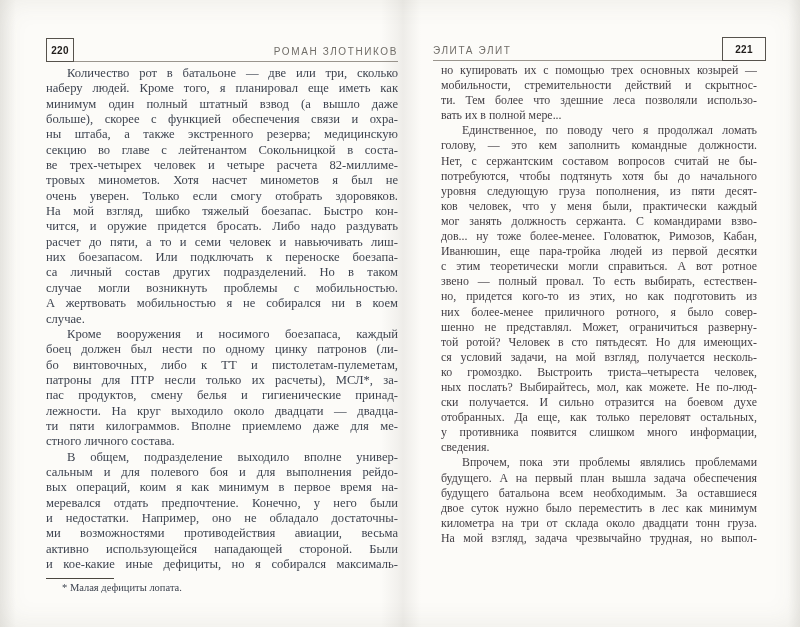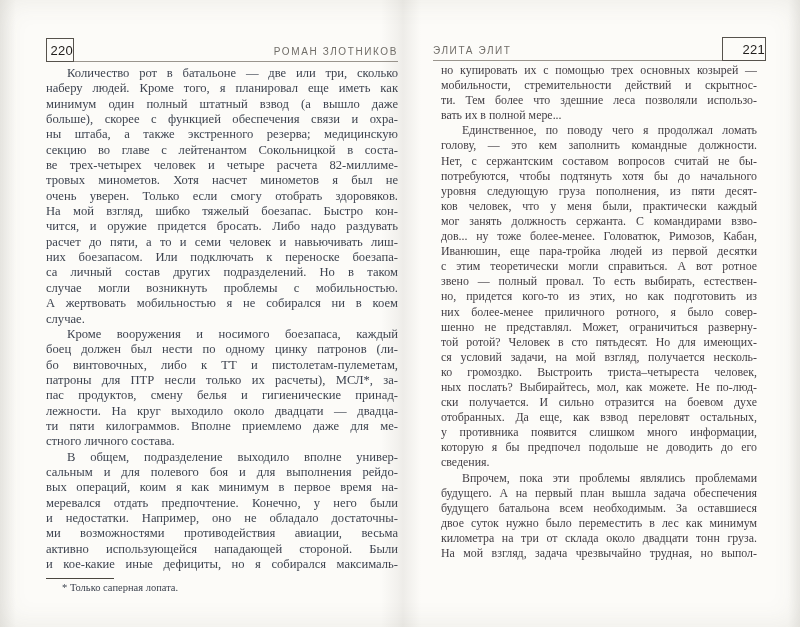--- a/index.html
+++ b/index.html
@@ -45,24 +45,24 @@
   .page { position: absolute; inset: 0; }
 
   
   .pagenum-box {
     position: absolute;
     box-sizing: border-box;
     border: 1.4px solid var(--box-border, #56524c);
     background: var(--paper, #fcfbf8);
     display: flex;
     align-items: center;
-    justify-content: flex-end;
+    justify-content: center;
     font-family: "Liberation Sans", sans-serif;
-    font-weight: normal;
-    font-size: 13px;
+    font-weight: bold;
+    font-size: 10px;
     color: var(--page-number-ink, #201d1b);
     letter-spacing: 0.3px;
     z-index: 2;
   }
   .pagenum-box.pn-left  { left: 46px;  top: 38px; width: 28px; height: 24px; }
   .pagenum-box.pn-right { left: 722px; top: 37px; width: 44px; height: 24px; }
 
   
   .runhead {
     position: absolute;
@@ -166,21 +166,21 @@
         <div class="line ind">В общем, подразделение выходило вполне универ-</div>
         <div class="line">сальным и для полевого боя и для выполнения рейдо-</div>
         <div class="line">вых операций, коим я как минимум в первое время на-</div>
         <div class="line">меревался отдать предпочтение. Конечно, у него были</div>
         <div class="line">и недостатки. Например, оно не обладало достаточны-</div>
         <div class="line">ми возможностями противодействия авиации, весьма</div>
         <div class="line">активно использующейся нападающей стороной. Были</div>
         <div class="line">и кое-какие иные дефициты, но я собирался максималь-</div>
       </div>
     <div class="footnote-rule"></div>
-    <div class="footnote">* Только саперная лопата.</div>
+    <div class="footnote">* Малая дефициты лопата.</div>
   </div>
 
   <div class="page">
     <div class="pagenum-box pn-right">
       <span>221</span>
     </div>
     <div class="runhead rh-right">ЭЛИТА ЭЛИТ</div>
     <div class="headrule hr-right"></div>
     <div class="body-text bt-right">
         <div class="line">но купировать их с помощью трех основных козырей —</div>
@@ -199,23 +199,22 @@
         <div class="line">с этим теоретически могли справиться. А вот ротное</div>
         <div class="line">звено — полный провал. То есть выбирать, естествен-</div>
         <div class="line">но, придется кого-то из этих, но как подготовить из</div>
         <div class="line">них более-менее приличного ротного, я было совер-</div>
         <div class="line">шенно не представлял. Может, ограничиться разверну-</div>
         <div class="line">той ротой? Человек в сто пятьдесят. Но для имеющих-</div>
         <div class="line">ся условий задачи, на мой взгляд, получается несколь-</div>
         <div class="line">ко громоздко. Выстроить триста–четыреста человек,</div>
         <div class="line">ных послать? Выбирайтесь, мол, как можете. Не по-люд-</div>
         <div class="line">ски получается. И сильно отразится на боевом духе</div>
-        <div class="line">отобранных. Да еще, как взвод переловят остальных,</div>
+        <div class="line">отобранных. Да еще, как только переловят остальных,</div>
         <div class="line">у противника появится слишком много информации,</div>
-        <div class="line">которую я бы предпочел подольше не доводить до его</div>
         <div class="line pend">сведения.</div>
         <div class="line ind">Впрочем, пока эти проблемы являлись проблемами</div>
         <div class="line">будущего. А на первый план вышла задача обеспечения</div>
         <div class="line">будущего батальона всем необходимым. За оставшиеся</div>
         <div class="line">двое суток нужно было переместить в лес как минимум</div>
         <div class="line">километра на три от склада около двадцати тонн груза.</div>
         <div class="line">На мой взгляд, задача чрезвычайно трудная, но выпол-</div>
       </div>
   </div>
 

